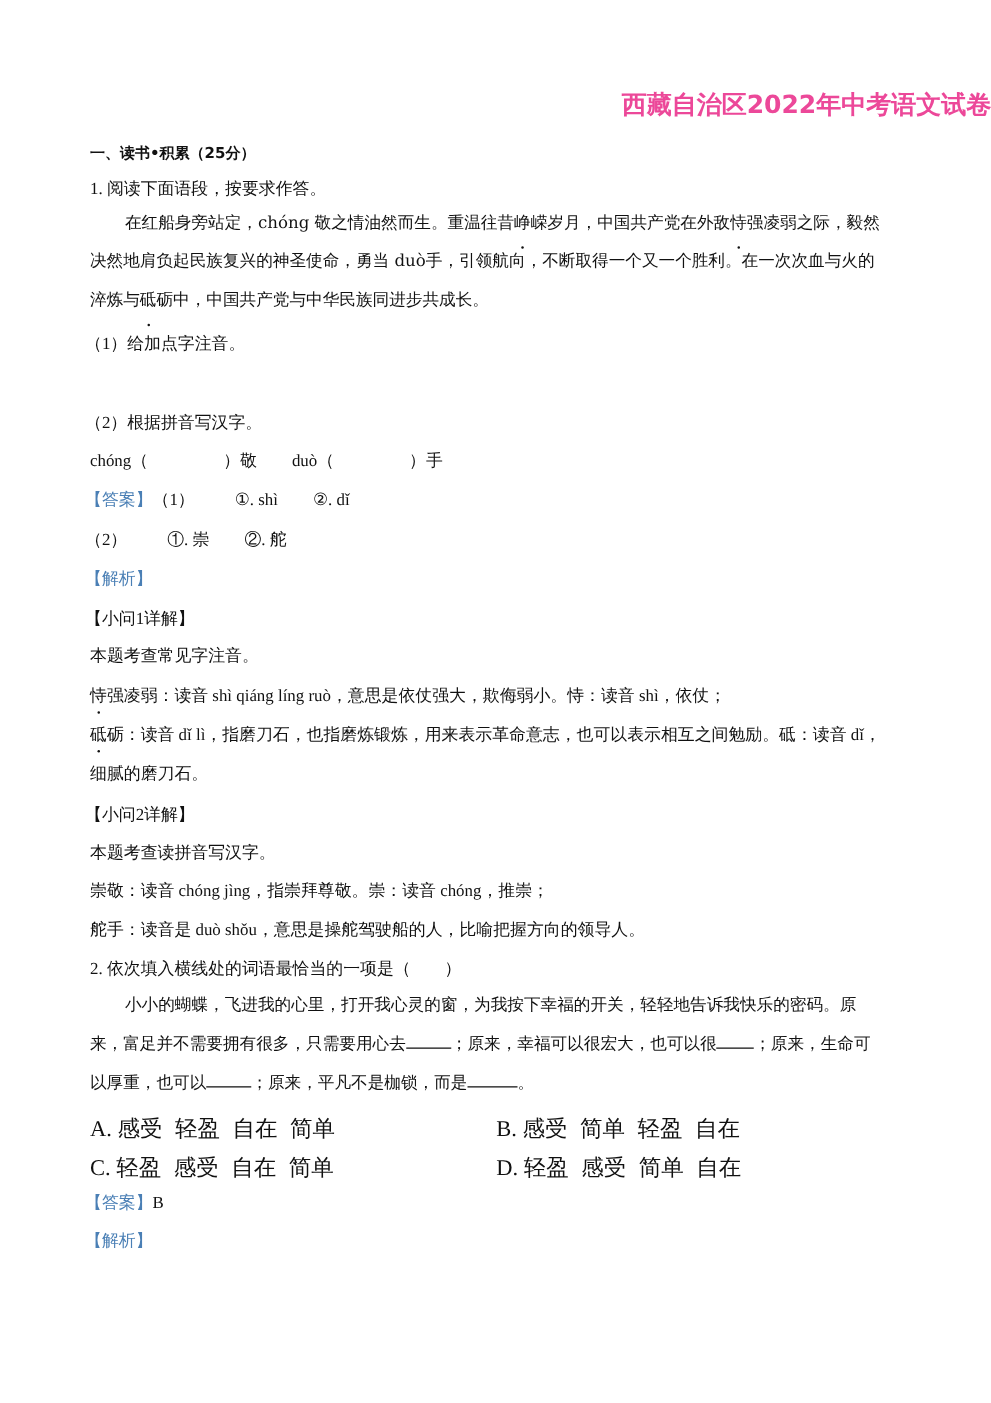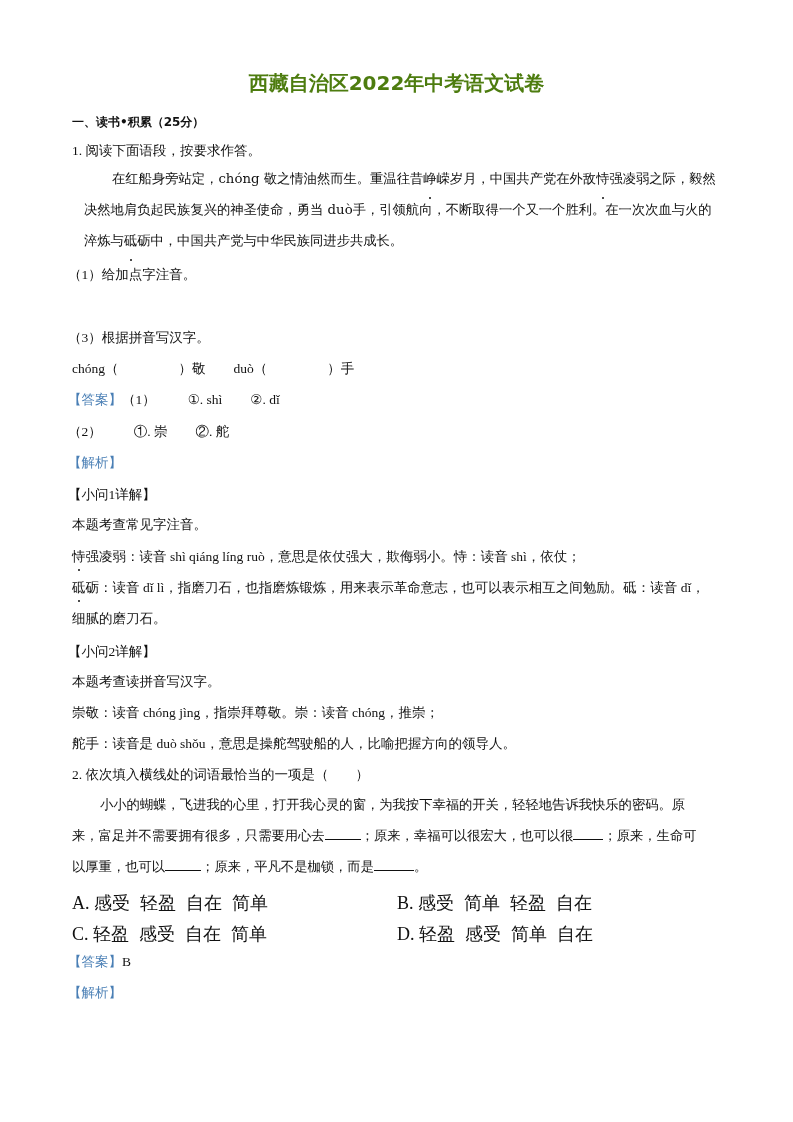--- a/index.html
+++ b/index.html
@@ -1,20 +1,20 @@
 <!DOCTYPE html>
 <html><head>
 <meta charset="utf-8">
 <style>
   html, body { margin: 0; padding: 0; background: #ffffff; }
   body { width: 793px; height: 1122px; position: relative; overflow: hidden;
          font-family: "Liberation Serif", "DejaVu Serif", serif; color: #111; }
   .page { position: absolute; left: 0; top: 0; width: 793px; height: 1122px; }
-  .title { position: absolute; top: 70px; left: 0; width: 793px; text-align: center;
-           font-family: "DejaVu Sans", sans-serif; font-weight: bold; font-size: 20px; letter-spacing: 0px; color: #4d7c0f; }
+  .title { position: absolute; top: 70px; left: 0; width: 793px; text-align: right;
+           font-family: "DejaVu Sans", sans-serif; font-weight: bold; font-size: 20px; letter-spacing: 0px; color: #ec4899; }
   .line { position: absolute; left: 72px; white-space: nowrap; font-size: 13.5px; line-height: 18px; }
   .section { font-family: "DejaVu Sans", sans-serif; font-weight: bold; font-size: 12px; }
   .para { position: absolute; left: 72px; width: 650px; font-size: 13.3px; line-height: 31px; text-align: justify;
           font-family: "DejaVu Serif", serif; }
   .para .indent { display: inline-block; width: 28px; }
   .blue { color: #4a7fb5; }
   .dot { position: relative; display: inline-block; }
   .dot::after { content: ""; position: absolute; left: 50%; bottom: -5px; width: 2px; height: 2px; margin-left: -1px;
                 background: #111; border-radius: 50%; }
   .gap { display: inline-block; }
@@ -26,29 +26,29 @@
 <body>
 
 <div class="page">
 
   <div class="title">西藏自治区2022年中考语文试卷</div>
 
   <div class="line section" style="top:113px;">一、读书•积累（25分）</div>
 
   <div class="line" style="top:142px;">1. 阅读下面语段，按要求作答。</div>
 
-  <div class="para" style="top:163px;margin-left:12px;">
+  <div class="para" style="top:163px;">
     <span class="indent"></span><span>在红船身旁站定，chóng 敬之情油然而生。重温往昔</span><span class="dot">峥</span><span>嵘岁月，中国共产党在外敌</span><span class="dot">恃</span><span>强凌弱之际，毅然</span><br>
     <span>决然地肩负起民族复兴的神圣使命，勇当 duò手，引领航向，不断取得一个又一个胜利。在一次次血与火的</span><br>
     <span>淬炼与</span><span class="dot">砥</span><span>砺中，中国共产党与中华民族同进步共成长。</span>
   </div>
 
   <div class="line" style="top:266px; left:68px;">（1）给加点字注音。</div>
 
-  <div class="line" style="top:329px; left:68px;">（3）根据拼音写汉字。</div>
+  <div class="line" style="top:329px; left:68px;">（2）根据拼音写汉字。</div>
   <div class="line" style="top:360px;">
     <span>chóng（</span><span class="gap" style="width:60px;"></span><span>）敬</span><span class="gap" style="width:28px;"></span><span>duò（</span><span class="gap" style="width:60px;"></span><span>）手</span>
   </div>
 
   <div class="line" style="top:391px; left:68px;">
     <span class="blue">【答案】</span><span>（1）</span><span class="gap" style="width:32px;"></span><span>①. shì</span><span class="gap" style="width:28px;"></span><span>②. dǐ</span>
   </div>
   <div class="line" style="top:423px; left:68px;">
     <span>（2）</span><span class="gap" style="width:32px;"></span><span>①. 崇</span><span class="gap" style="width:28px;"></span><span>②. 舵</span>
   </div>

